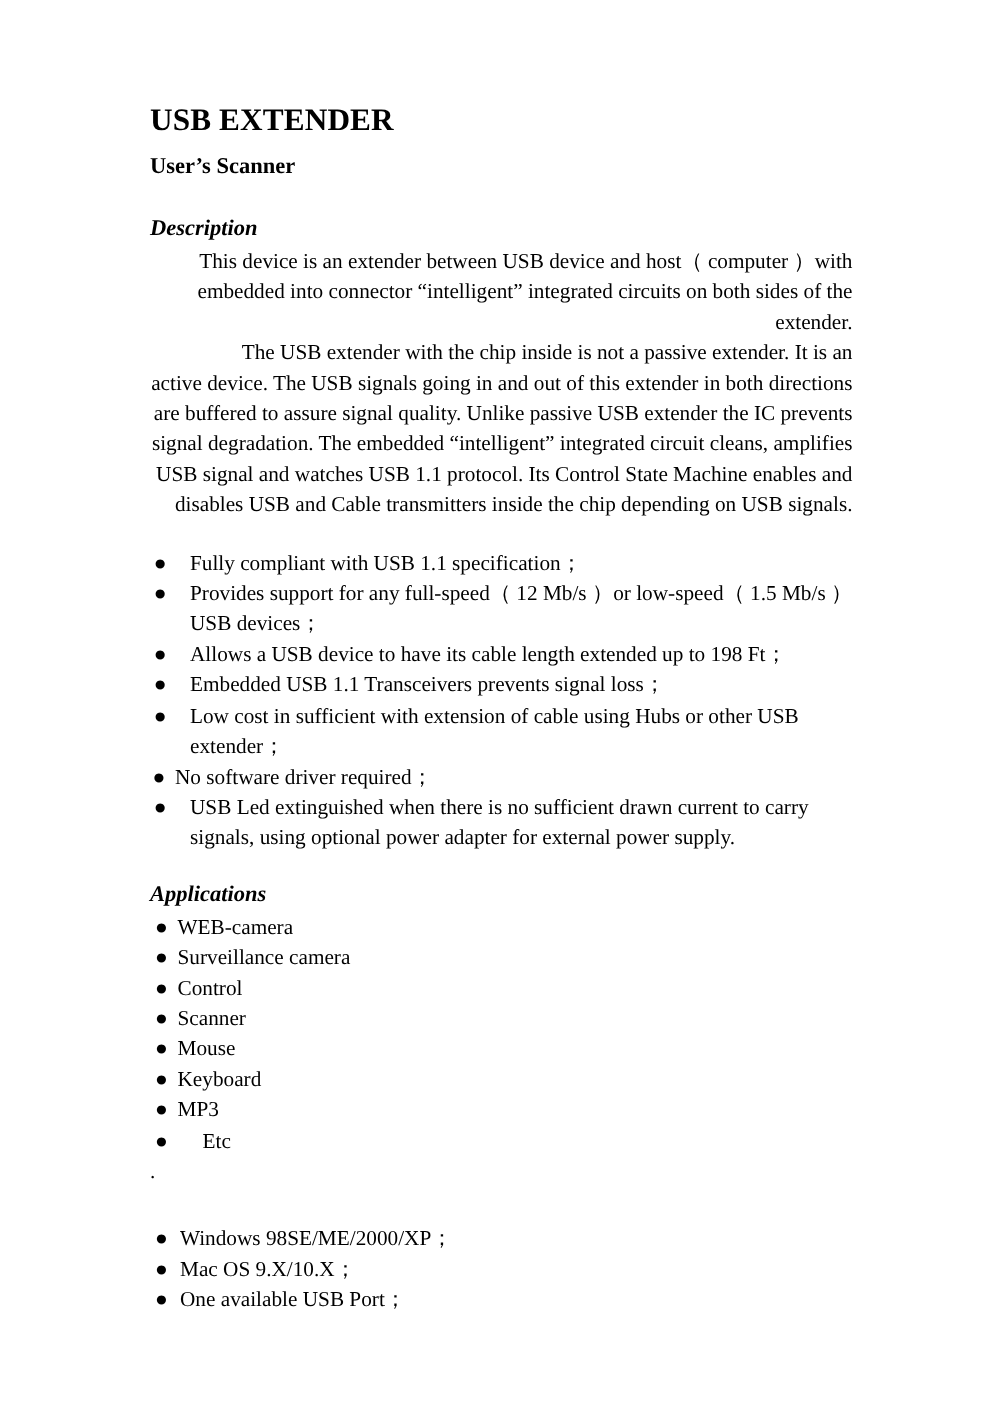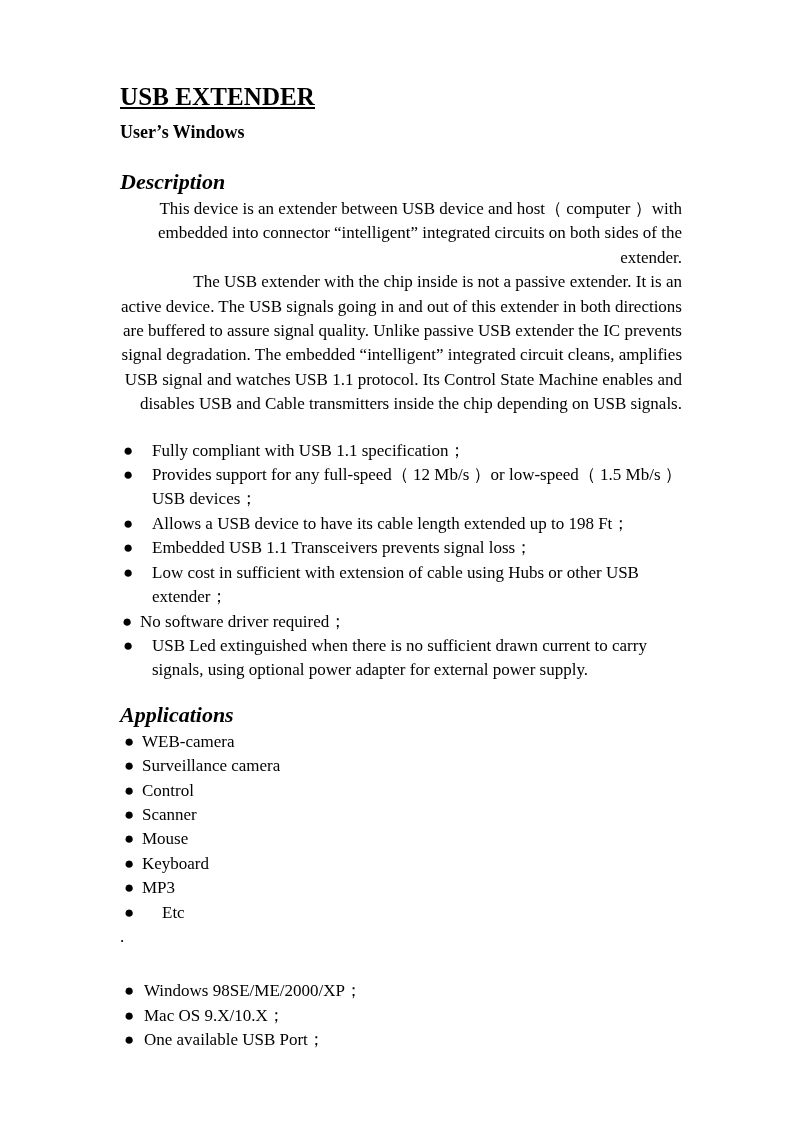--- a/index.html
+++ b/index.html
@@ -33,30 +33,29 @@
     width: 562px;
   }
 
   
   .doc-title {
     font-size: 25px;
     font-weight: bold;
     line-height: 30px;
     margin: 0 0 8px 0;
     letter-spacing: 0.1px;
-    text-decoration: underline;
   }
   .doc-subtitle {
     font-size: 18px;
     font-weight: bold;
     line-height: 24px;
     margin: 0 0 26px 0;
   }
   .section-heading {
-    font-size: 22px;
+    font-size: 18px;
     font-weight: bold;
     font-style: italic;
     line-height: 24px;
     margin: 0 0 3px 0;
   }
 
   
   .para {
     font-size: 17px;
     line-height: 24.4px;
@@ -136,21 +135,21 @@
   }
 </style>
 </head>
 <body>
 
 <div class="page">
   <div class="content">
 
     <h1 class="doc-title">USB EXTENDER</h1>
 
-    <h2 class="doc-subtitle">User’s Windows</h2>
+    <h2 class="doc-subtitle">User’s Scanner</h2>
 
     <h3 class="section-heading">Description</h3>
 
     <p class="para">This device is an extender between USB device and host（ computer ）with embedded into connector “intelligent” integrated circuits on both sides of the extender.</p>
 
     <p class="para">The USB extender with the chip inside is not a passive extender. It is an active device. The USB signals going in and out of this extender in both directions are buffered to assure signal quality. Unlike passive USB extender the IC prevents signal degradation. The embedded “intelligent” integrated circuit cleans, amplifies USB signal and watches USB 1.1 protocol. Its Control State Machine enables and disables USB and Cable transmitters inside the chip depending on USB signals.</p>
 
     <div class="block-gap-features"></div>
 
 

